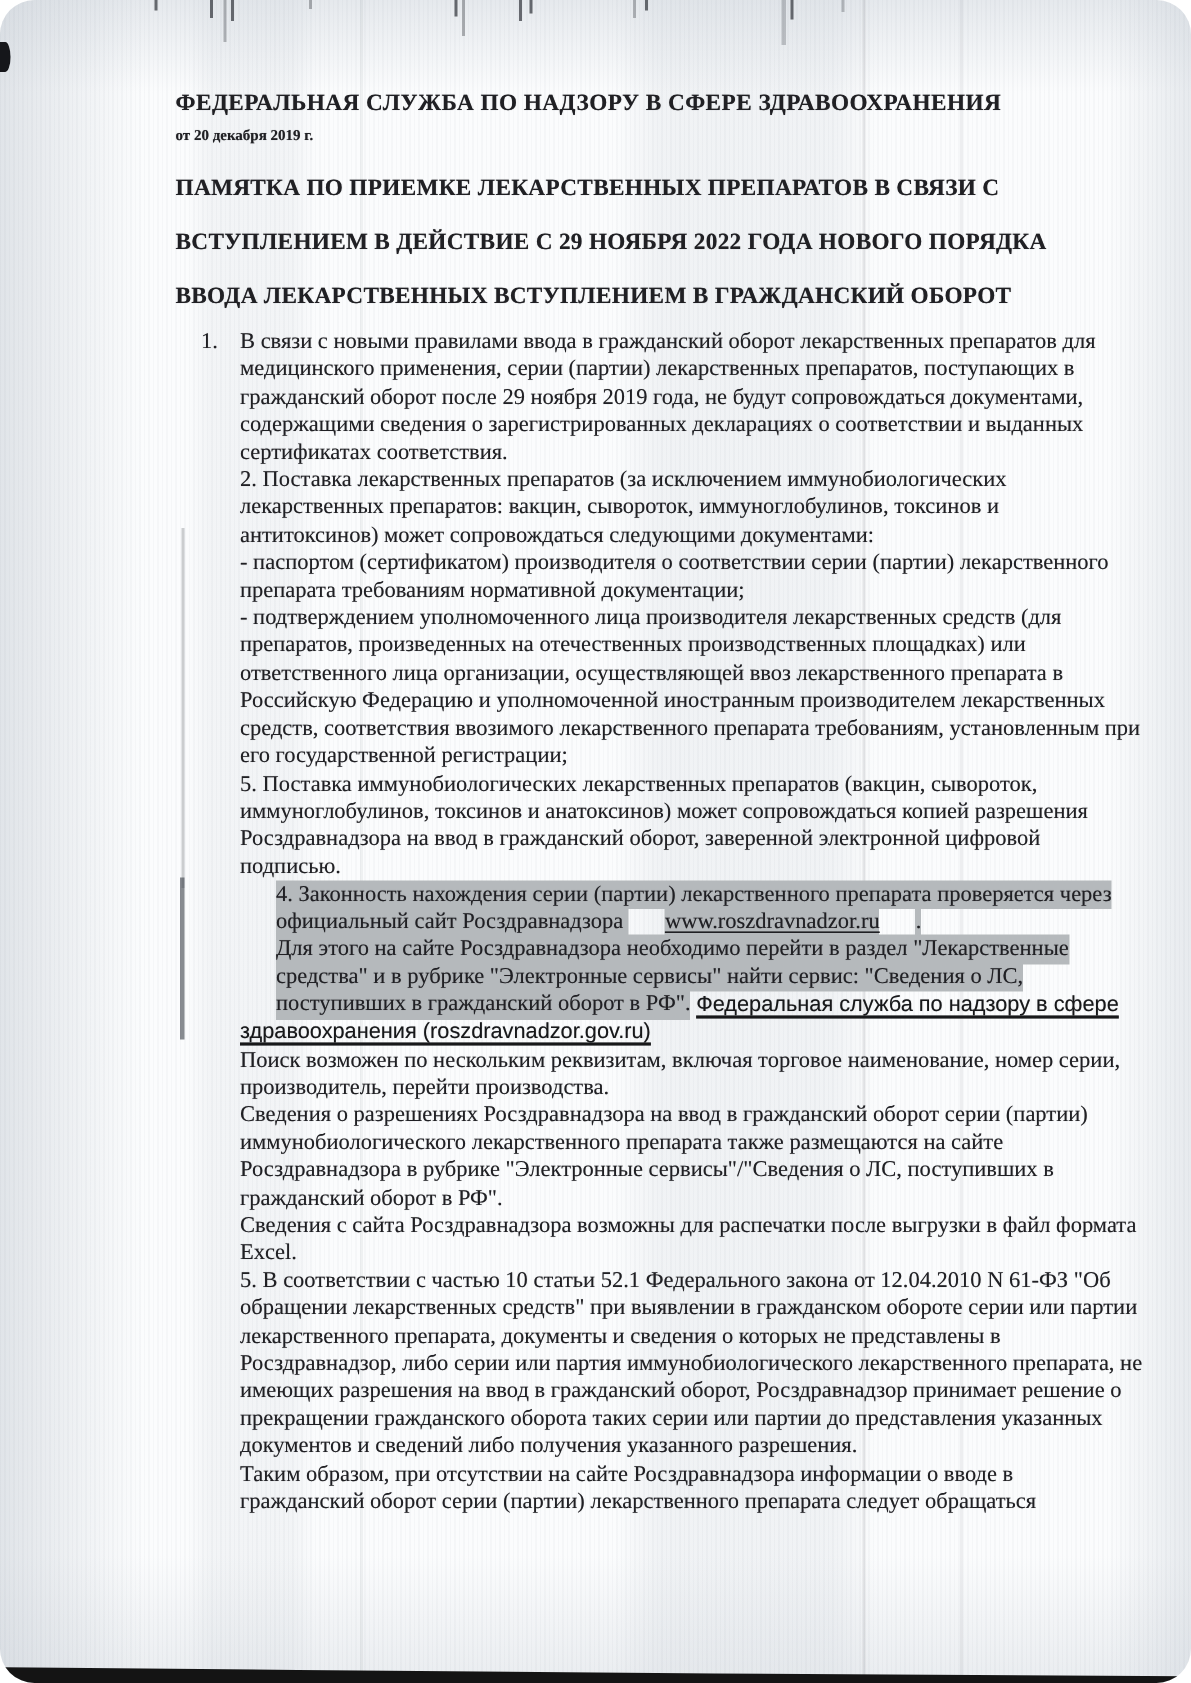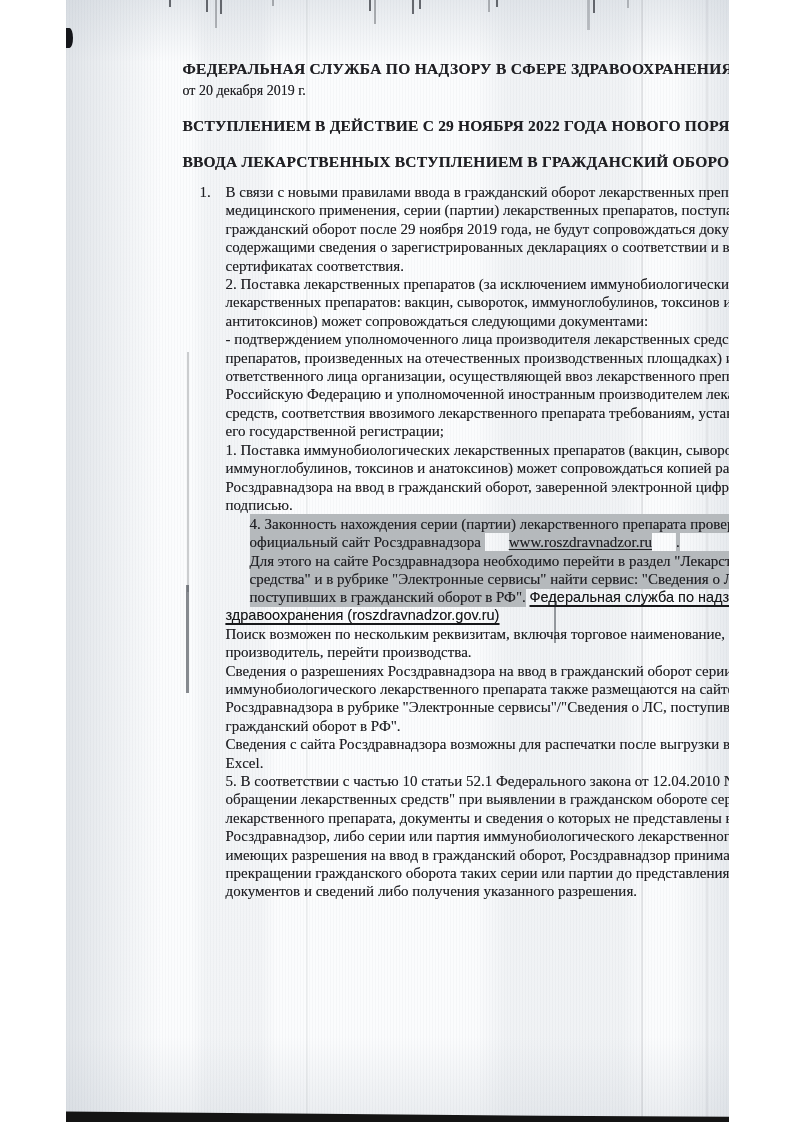--- a/index.html
+++ b/index.html
@@ -1,52 +1,53 @@
 <!DOCTYPE html>
 <html style="--highlight: #b5b9bc; --link_text: #17181a; --paper: #fbfcfd; --scan_edge: #141414;"><head>
 <meta charset="utf-8">
 <style>
   html,body{margin:0;padding:0;}
   body{background:#ffffff;font-family:"Liberation Serif", serif;}
 
   .page{
     position:relative;
-    width:663px;height:1122px;
+    width:794px;height:1122px;
     margin:0 auto;
     overflow:hidden;
     color:#202024;
     background-color:#fbfcfd;
     background-image:
       repeating-linear-gradient(90deg, rgba(110,120,135,.045) 0 1px, rgba(0,0,0,0) 1px 3px),
       linear-gradient(90deg, rgba(203,209,216,.55) 0, rgba(203,209,216,0) 95px),
       linear-gradient(270deg, rgba(206,212,219,.45) 0, rgba(206,212,219,0) 55px),
       linear-gradient(180deg, rgba(208,214,221,.5) 0, rgba(208,214,221,0) 62px),
       linear-gradient(0deg, rgba(212,217,223,.45) 0, rgba(212,217,223,0) 85px),
       linear-gradient(90deg, rgba(0,0,0,0) 410px, rgba(185,193,202,.16) 440px, rgba(185,193,202,.16) 555px, rgba(0,0,0,0) 585px),
       linear-gradient(90deg, rgba(0,0,0,0) 125px, rgba(190,197,205,.14) 140px, rgba(190,197,205,.14) 195px, rgba(0,0,0,0) 210px);
+    border-radius: 23px;
   }
 
   
   .dash{position:absolute;top:0;width:2px;background:rgba(45,48,55,.7);}
   .vstreak{position:absolute;width:2px;background:#3a3f48;}
   .blob-left{position:absolute;left:0;top:28px;width:7px;height:20px;background:#15161a;border-radius:0 60% 60% 0;}
   .bottom-band{
     position:absolute;left:0;bottom:0;width:794px;height:15px;
     background:var(--scan_edge,#141414);
     clip-path:polygon(0 30%, 25% 42%, 60% 58%, 100% 70%, 100% 100%, 0 100%);
   }
 
   
   .content{position:absolute;left:117px;top:59px;width:650px;}
   .agency{
     margin:0;font-size:15.5px;font-weight:bold;letter-spacing:.3px;
     line-height:19px;white-space:nowrap;
     text-shadow:0 0 .5px rgba(25,25,30,.55);
   }
-  .date{font-size:14px;font-weight:normal;line-height:19px;margin-top:3px;
+  .date{font-size:10px;font-weight:bold;line-height:19px;margin-top:3px;
     text-shadow:0 0 .5px rgba(25,25,30,.55);}
   .title-line{
     margin:16px 0 0 0;font-size:15.5px;font-weight:bold;letter-spacing:.2px;
     line-height:20px;white-space:nowrap;
     text-shadow:0 0 .5px rgba(25,25,30,.55);
   }
   .doc-body{
     margin-top:11px;margin-left:43px;width:602px;
     font-size:15px;line-height:18.4px;
     text-shadow:0 0 .5px rgba(30,30,35,.45);
@@ -96,33 +97,36 @@
   <div class="vstreak" style="left:120px;top:585px;height:108px;width:3px;opacity:.6;"></div>
   <div class="vstreak" style="left:488px;top:593px;height:50px;opacity:.5;"></div>
   <div class="vstreak" style="left:575px;top:0;height:1122px;opacity:.10;"></div>
   <div class="vstreak" style="left:640px;top:0;height:1122px;opacity:.07;"></div>
   <div class="vstreak" style="left:240px;top:0;height:1122px;opacity:.06;"></div>
 
   <div class="content">
     <h1 class="agency">ФЕДЕРАЛЬНАЯ СЛУЖБА ПО НАДЗОРУ В СФЕРЕ ЗДРАВООХРАНЕНИЯ</h1>
     <div class="date">от 20 декабря 2019 г.</div>
 
+    <h2 class="title-line">ПАМЯТКА ПО ПРИЕМКЕ ЛЕКАРСТВЕННЫХ ПРЕПАРАТОВ В СВЯЗИ С</h2>
     <h2 class="title-line">ВСТУПЛЕНИЕМ В ДЕЙСТВИЕ С 29 НОЯБРЯ 2022 ГОДА НОВОГО ПОРЯДКА</h2>
     <h2 class="title-line">ВВОДА ЛЕКАРСТВЕННЫХ ВСТУПЛЕНИЕМ В ГРАЖДАНСКИЙ ОБОРОТ</h2>
 
     <div class="doc-body">
       <p class="bp item1"><span class="num">1.</span><span>В связи с новыми правилами ввода в гражданский оборот лекарственных препаратов для медицинского применения, серии (партии) лекарственных препаратов, поступающих в гражданский оборот после 29 ноября 2019 года, не будут сопровождаться документами, содержащими сведения о зарегистрированных декларациях о соответствии и выданных сертификатах соответствия.</span></p>
 
       <p class="bp">2. Поставка лекарственных препаратов (за исключением иммунобиологических лекарственных препаратов: вакцин, сывороток, иммуноглобулинов, токсинов и антитоксинов) может сопровождаться следующими документами:</p>
+      <p class="bp">- паспортом (сертификатом) производителя о соответствии серии (партии) лекарственного препарата требованиям нормативной документации;</p>
       <p class="bp">- подтверждением уполномоченного лица производителя лекарственных средств (для препаратов, произведенных на отечественных производственных площадках) или ответственного лица организации, осуществляющей ввоз лекарственного препарата в Российскую Федерацию и уполномоченной иностранным производителем лекарственных средств, соответствия ввозимого лекарственного препарата требованиям, установленным при его государственной регистрации;</p>
-      <p class="bp">1. Поставка иммунобиологических лекарственных препаратов (вакцин, сывороток, иммуноглобулинов, токсинов и анатоксинов) может сопровождаться копией разрешения Росздравнадзора на ввод в гражданский оборот, заверенной электронной цифровой подписью.</p>
+      <p class="bp">5. Поставка иммунобиологических лекарственных препаратов (вакцин, сывороток, иммуноглобулинов, токсинов и анатоксинов) может сопровождаться копией разрешения Росздравнадзора на ввод в гражданский оборот, заверенной электронной цифровой подписью.</p>
 
       <p class="bp"><span class="hl">4. Законность нахождения серии (партии) лекарственного препарата проверяется через официальный сайт Росздравнадзора </span><span class="hl url">www.roszdravnadzor.ru</span><span class="hl">.</span><br><span class="hl">Для этого на сайте Росздравнадзора необходимо перейти в раздел "Лекарственные средства" и в рубрике "Электронные сервисы" найти сервис: "Сведения о ЛС, поступивших в гражданский оборот в РФ".</span> <span class="doc-link">Федеральная служба по надзору в сфере здравоохранения (roszdravnadzor.gov.ru)</span></p>
 
       <p class="bp">Поиск возможен по нескольким реквизитам, включая торговое наименование, номер серии, производитель, перейти производства.</p>
       <p class="bp">Сведения о разрешениях Росздравнадзора на ввод в гражданский оборот серии (партии) иммунобиологического лекарственного препарата также размещаются на сайте Росздравнадзора в рубрике "Электронные сервисы"/"Сведения о ЛС, поступивших в гражданский оборот в РФ".</p>
       <p class="bp">Сведения с сайта Росздравнадзора возможны для распечатки после выгрузки в файл формата Excel.</p>
       <p class="bp">5. В соответствии с частью 10 статьи 52.1 Федерального закона от 12.04.2010 N 61-ФЗ "Об обращении лекарственных средств" при выявлении в гражданском обороте серии или партии лекарственного препарата, документы и сведения о которых не представлены в Росздравнадзор, либо серии или партия иммунобиологического лекарственного препарата, не имеющих разрешения на ввод в гражданский оборот, Росздравнадзор принимает решение о прекращении гражданского оборота таких серии или партии до представления указанных документов и сведений либо получения указанного разрешения.</p>
+      <p class="bp">Таким образом, при отсутствии на сайте Росздравнадзора информации о вводе в гражданский оборот серии (партии) лекарственного препарата следует обращаться</p>
     </div>
   </div>
 
   <div class="bottom-band"></div>
 </div>
 
 </body></html>

